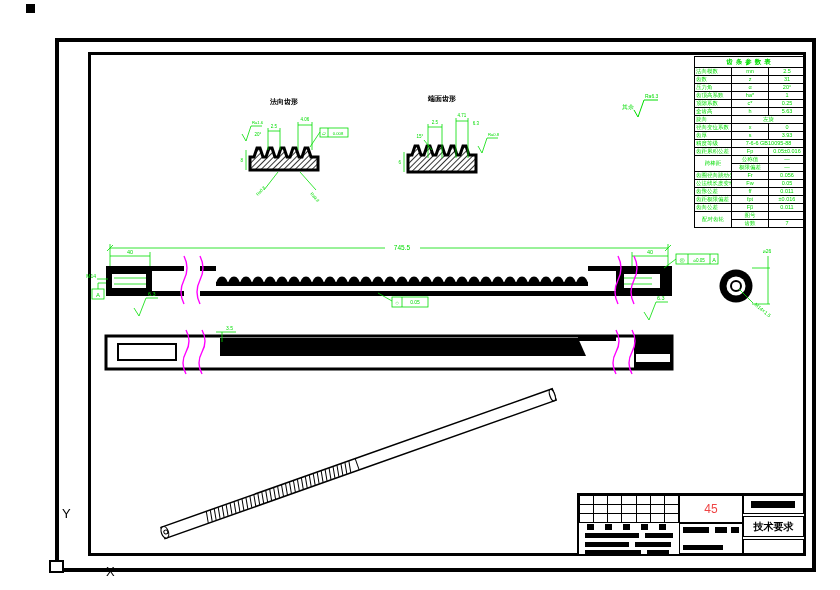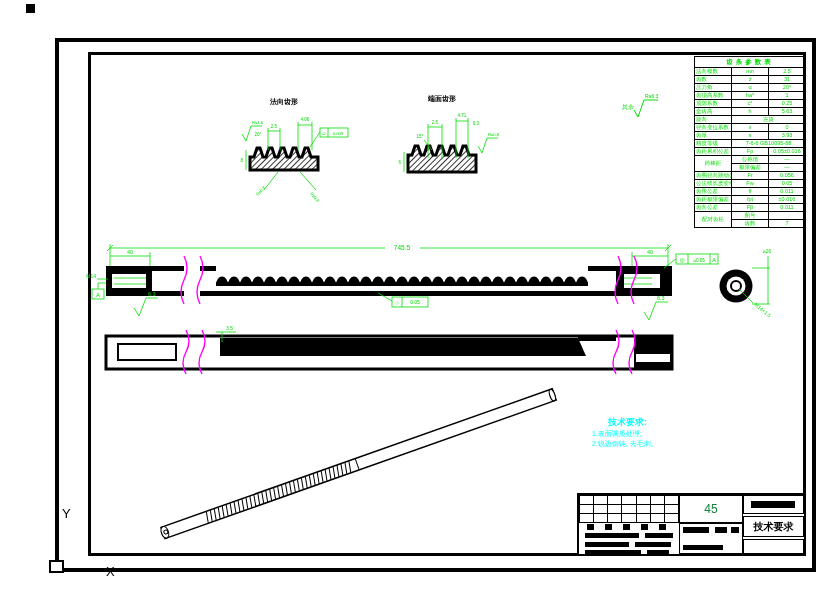--- a/index.html
+++ b/index.html
@@ -17,21 +17,21 @@
   table.gear td.lab{text-align:left;}
   table.gear tr.th td{font-size:6.5px;line-height:10px;height:10px;font-weight:bold;letter-spacing:3px;text-align:center;}
   
   .tech{left:592px;top:416px;width:120px;color:#00ffff;}
   .tech .t{font-size:9px;font-weight:bold;margin-left:16px;}
   .tech .l{font-size:7px;line-height:10px;}
   
   .tblock{left:577px;top:493px;width:229px;height:63px;border:2px solid #000;box-sizing:border-box;background:#fff;}
   .tb-cell{position:absolute;border:1px solid #000;box-sizing:border-box;}
   .blob{position:absolute;background:#000;}
-  .tb-mat{left:100px;top:0;width:64px;height:28px;text-align:center;font-size:12px;line-height:26px;color:#15803d;}
+  .tb-mat{left:100px;top:0;width:64px;height:28px;text-align:center;font-size:12px;line-height:26px;color:#ef4444;}
   .tb-part{left:164px;top:21px;width:61px;height:21px;text-align:center;font-size:10px;font-weight:bold;line-height:20px;color:#000;}
   .tb-grid{position:absolute;left:0;top:0;width:100px;height:28px;display:grid;
      grid-template-columns:repeat(7,1fr);grid-template-rows:repeat(3,1fr);}
   .tb-grid div{border:1px solid #000;margin:-0.5px;}
   svg text{font-family:"Liberation Sans",sans-serif;}
 </style>
 </head>
 <body>
 
 <div class="sheet">
@@ -329,25 +329,20 @@
           <td>图号</td>
           <td></td>
         </tr>
     <tr>
           <td>齿数</td>
           <td>7</td>
         </tr>
   </tbody>
     </table>
 
-  <div class="abs tech">
-    <div class="t">技术要求:</div>
-    <div class="l">1.表面调质处理;</div>
-    <div class="l">2.锐边倒钝, 去毛刺。</div>
-  </div>
 
   <div class="abs tblock">
     <div class="tb-grid">
       <div></div>
         <div></div>
         <div></div>
         <div></div>
         <div></div>
         <div></div>
         <div></div>

